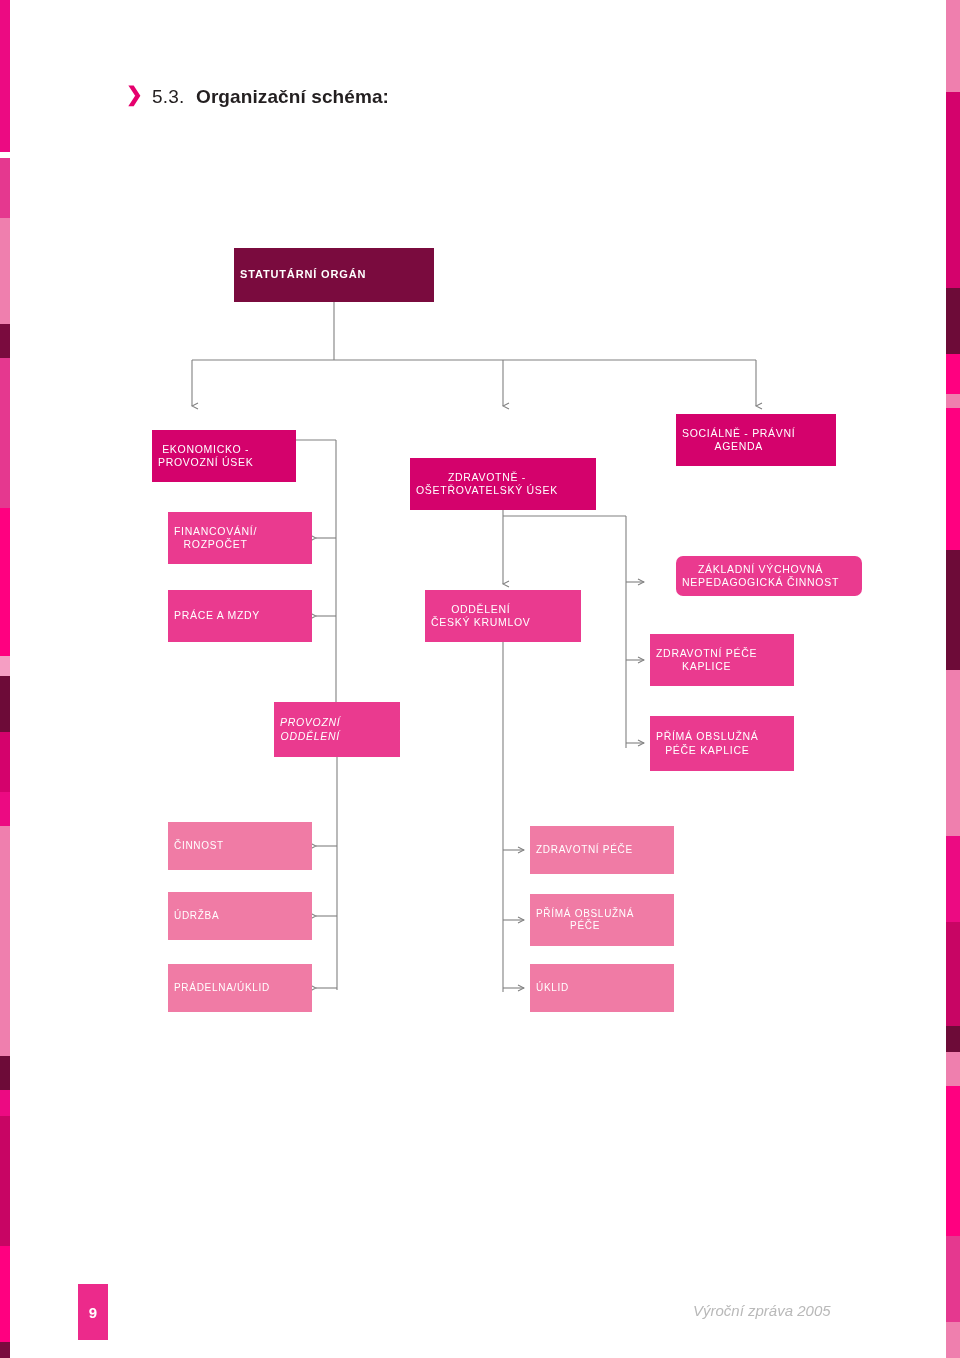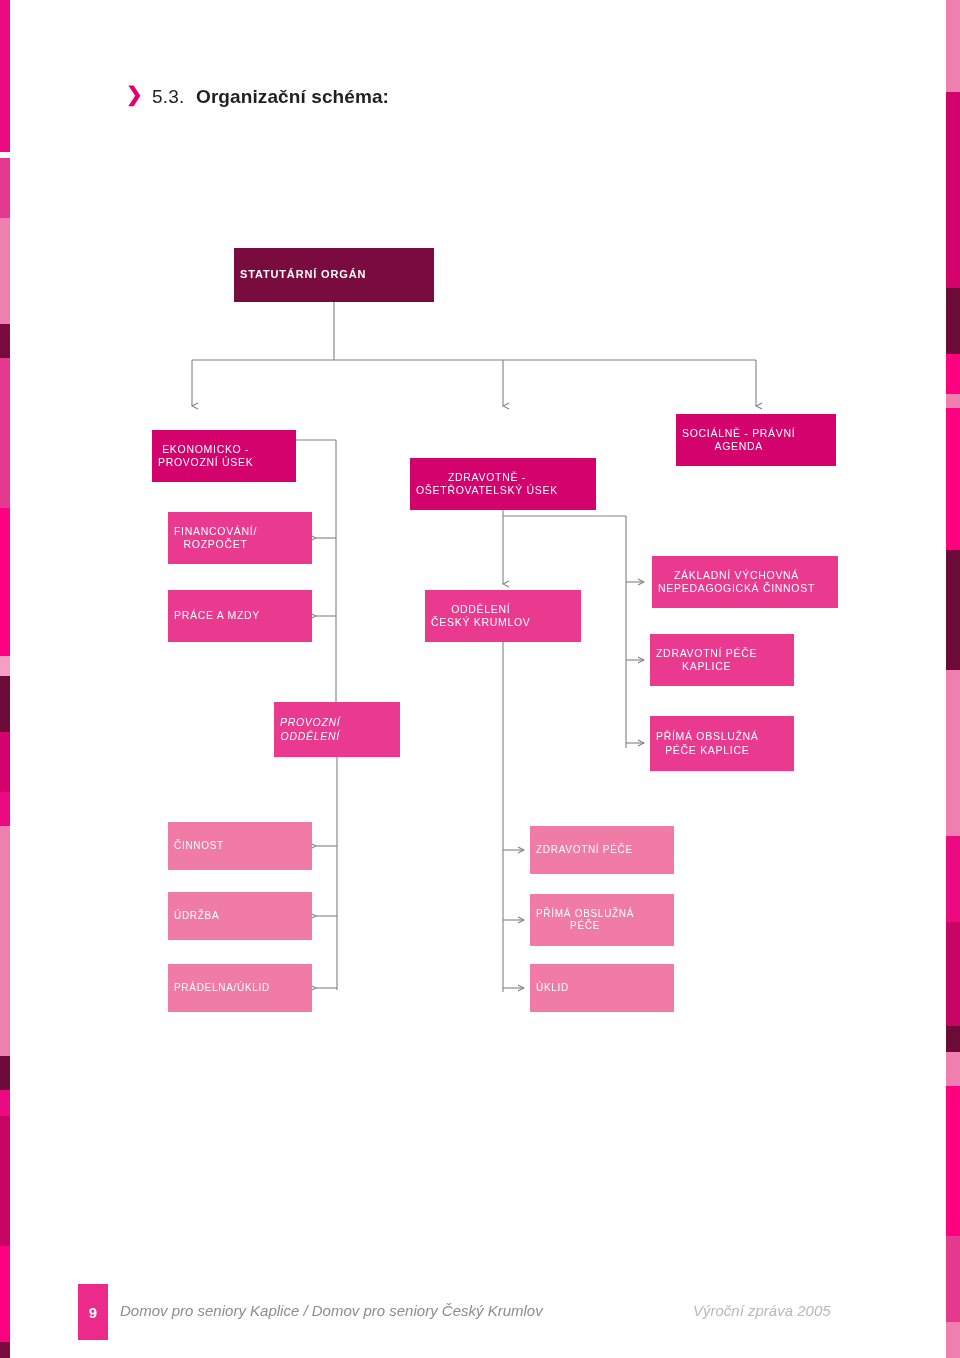--- a/index.html
+++ b/index.html
@@ -257,21 +257,21 @@
       </div>
       <div class="node lvl-3" style="left: 168px; top: 512px; width: 144px; height: 52px;">
         <span>FINANCOVÁNÍ/<br>ROZPOČET</span>
       </div>
       <div class="node lvl-3" style="left: 168px; top: 590px; width: 144px; height: 52px;">
         <span>PRÁCE A MZDY</span>
       </div>
       <div class="node lvl-3" style="left: 425px; top: 590px; width: 156px; height: 52px;">
         <span>ODDĚLENÍ<br>ČESKÝ KRUMLOV</span>
       </div>
-      <div class="node lvl-3" style="left: 652px; top: 556px; width: 186px; height: 52px;">
+      <div class="node lvl-3" style="left: 676px; top: 556px; width: 186px; height: 40px; border-radius: 7px;">
         <span>ZÁKLADNÍ VÝCHOVNÁ<br>NEPEDAGOGICKÁ ČINNOST</span>
       </div>
       <div class="node lvl-3" style="left: 650px; top: 634px; width: 144px; height: 52px;">
         <span>ZDRAVOTNÍ PÉČE<br>KAPLICE</span>
       </div>
       <div class="node lvl-3" style="left: 274px; top: 702px; width: 126px; height: 55px; font-style: italic;">
         <span>PROVOZNÍ<br>ODDĚLENÍ</span>
       </div>
       <div class="node lvl-3" style="left: 650px; top: 716px; width: 144px; height: 55px;">
         <span>PŘÍMÁ OBSLUŽNÁ<br>PÉČE KAPLICE</span>
@@ -292,15 +292,14 @@
         <span>PRÁDELNA/ÚKLID</span>
       </div>
       <div class="node lvl-4" style="left: 530px; top: 964px; width: 144px; height: 48px;">
         <span>ÚKLID</span>
       </div>
     </div>
 </div>
 
 <div class="footer">
   <div class="footer-pagetab">9</div>
-  <div class="footer-left">Domov pro seniory Kaplice / Domov pro seniory Český Krumlov</div>
   <div class="footer-right">Výroční zpráva 2005</div>
 </div>
 
 </body></html>

